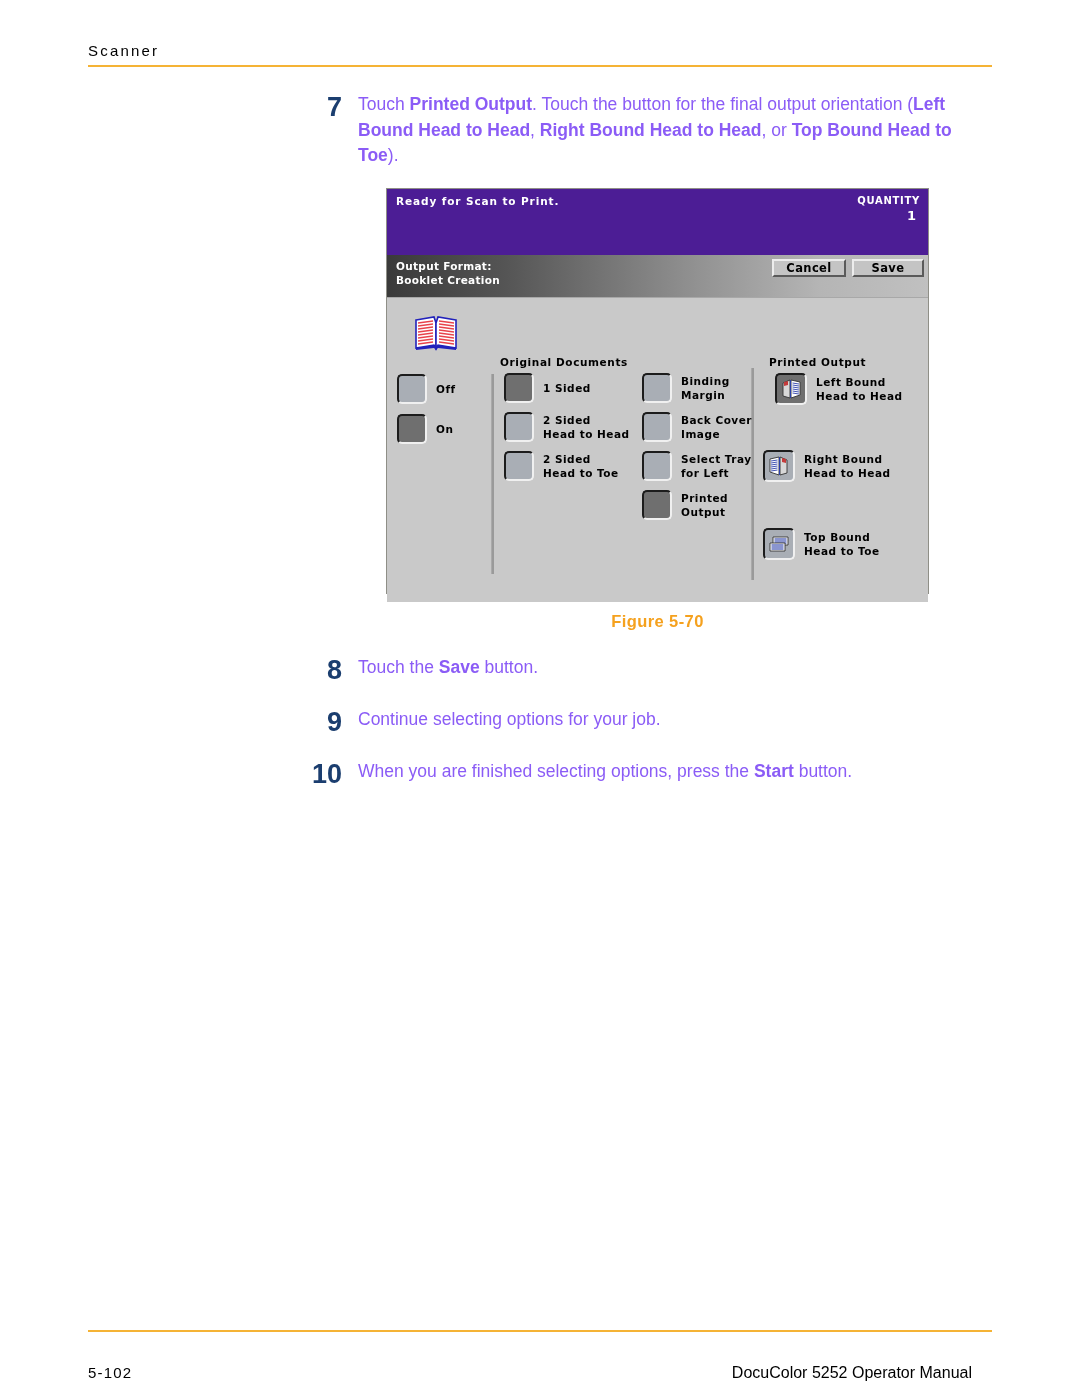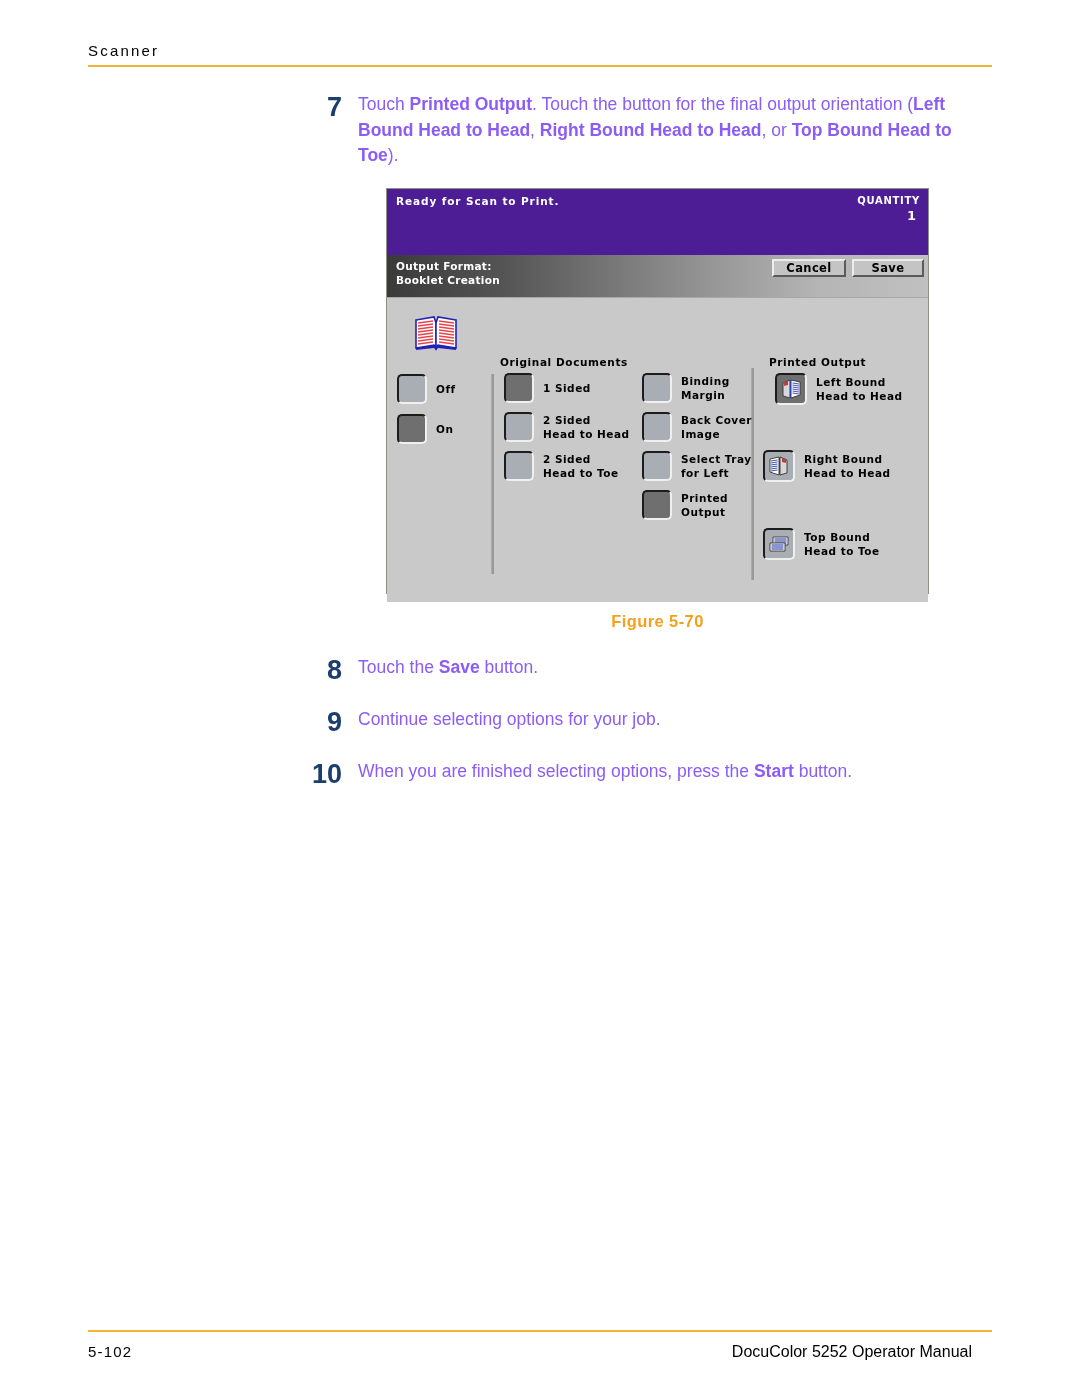--- a/index.html
+++ b/index.html
@@ -43,21 +43,21 @@
     width: 904px;
   }
   .footer-rule {
     height: 2px;
     background: #f5b335;
     width: 100%;
   }
   .footer-row {
     display: flex;
     align-items: baseline;
-    margin-top: 11px;
+    margin-top: 32px;
   }
   .footer-page {
     font-size: 15px;
     letter-spacing: 1.2px;
     color: #000;
   }
   .footer-manual {
     font-size: 16px;
     color: #000;
     margin-left: auto;

